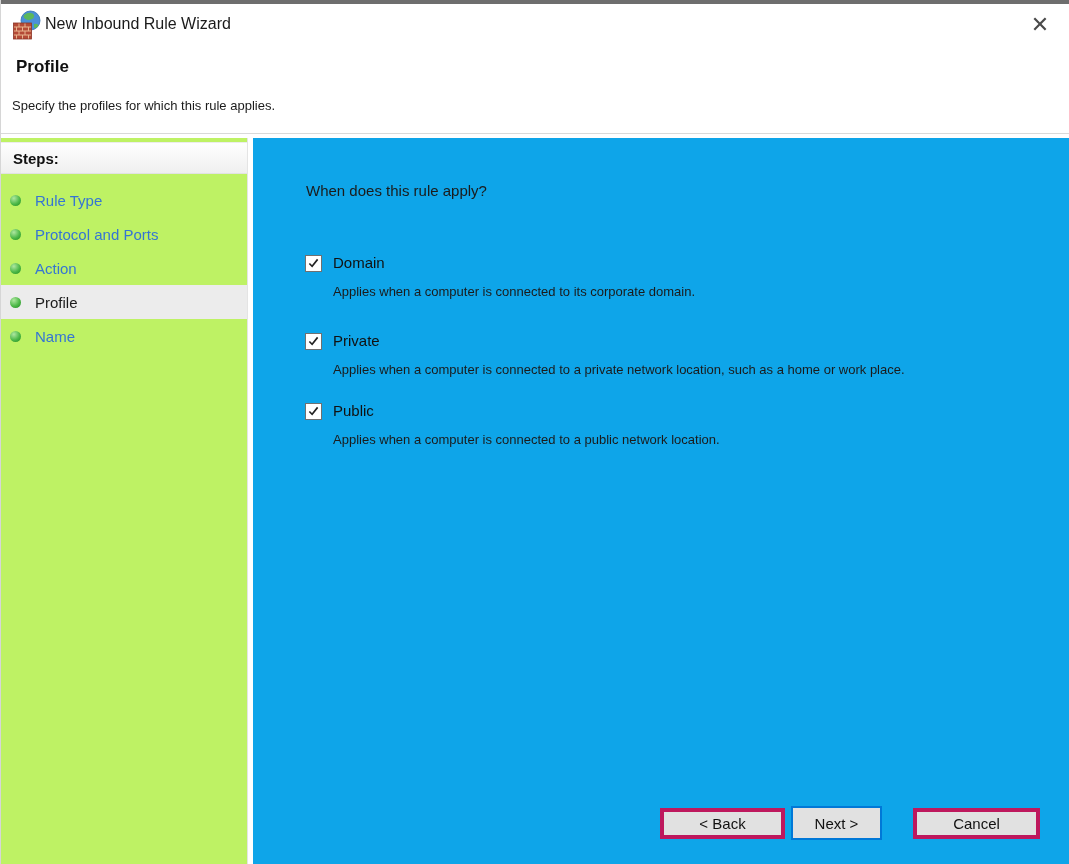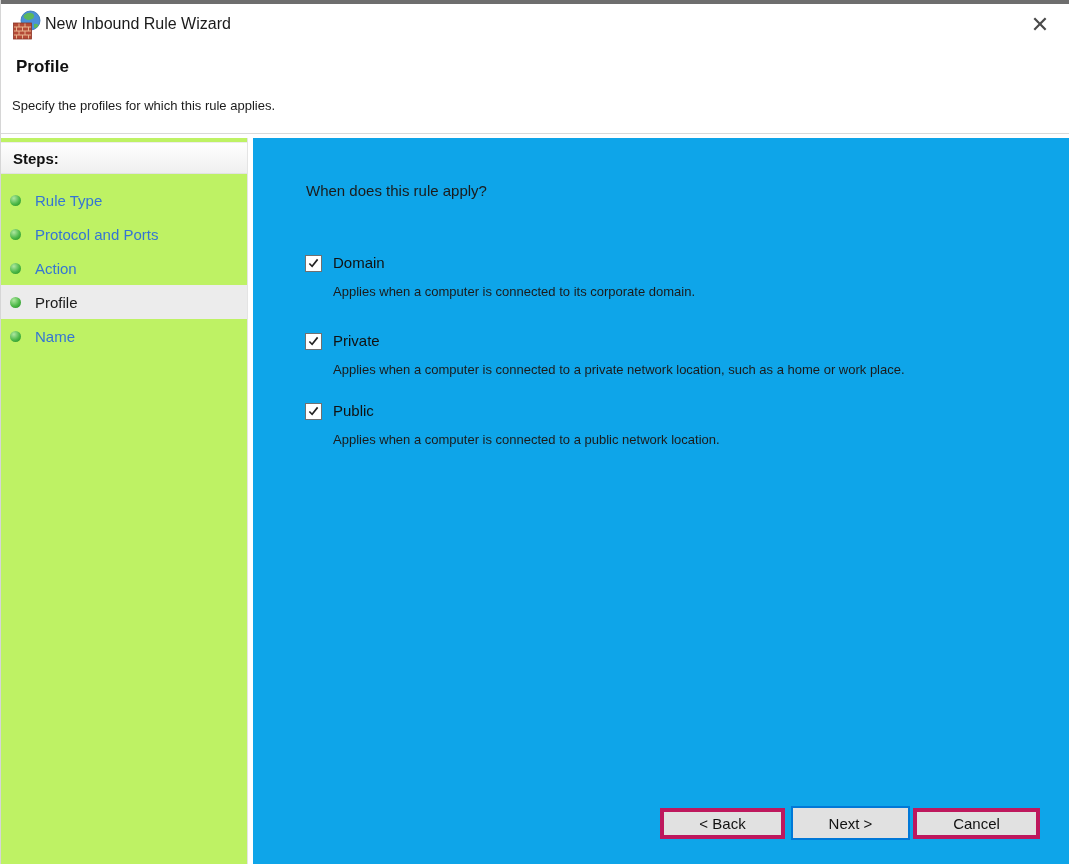--- a/index.html
+++ b/index.html
@@ -66,21 +66,21 @@
   .group-desc { font-size:13px; margin-top:11px; line-height:20px; max-width:618px; color:#1b1b1b; }
 
   
   .btn {
     position:absolute; box-sizing:border-box;
     background:#e1e1e1; border:4px solid #be185d;
     font-family:"Liberation Sans", sans-serif; font-size:15px; color:#111;
     display:flex; align-items:center; justify-content:center; cursor:pointer;
   }
   .btn-back   { left:407px; top:670px; width:125px; height:31px; }
-  .btn-next   { left:538px; top:668px; width:119px; height:34px; border:2px solid #0078d7; }
+  .btn-next   { left:538px; top:668px; width:91px; height:34px; border:2px solid #0078d7; }
   .btn-cancel { left:660px; top:670px; width:127px; height:31px; }
 </style>
 </head>
 <body>
 
 <div class="window">
   <div class="top-strip"></div>
 
   <div class="titlebar">
     <svg class="app-icon" viewBox="0 0 28 31" width="28" height="31">

